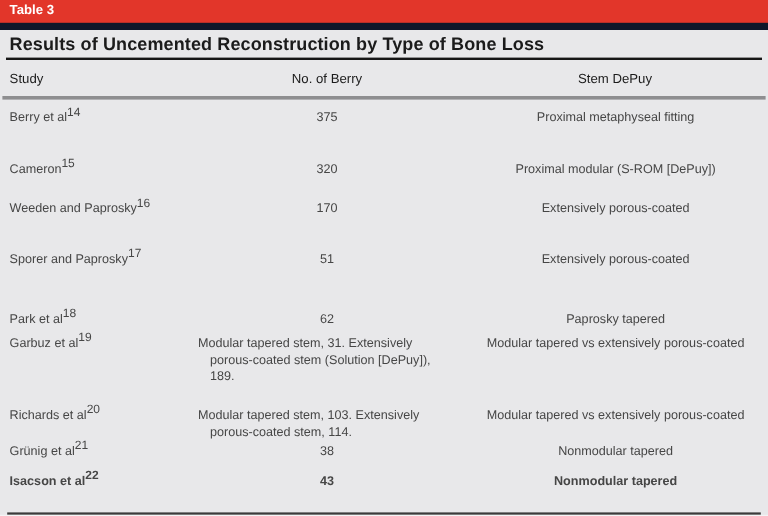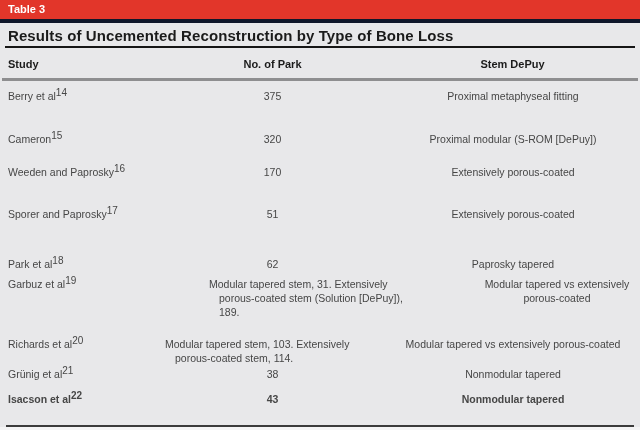--- a/index.html
+++ b/index.html
@@ -8,21 +8,21 @@
     width:640px;height:430px;
     background:#e8e8ea;
     font-family:"Liberation Sans","DejaVu Sans",sans-serif;
     overflow:hidden;
     box-sizing:border-box;
   }
   
   .redbar{
     height:19px;
     background:#e2362a;
-    border-bottom:4px solid #0f172a;
+    border-bottom:6px solid #0f172a;
     color:#ffffff;
     font-size:11px;
     font-weight:bold;
     line-height:19px;
     padding-left:8px;
   }
   
   .titlebar{
     padding:7px 8px 4px 8px;
     font-size:15px;
@@ -37,34 +37,34 @@
   .footer-strip{height:7px;background:#f4f4f5;}
   
   .grid{
     display:grid;
     grid-template-columns:160px 225px 1fr;
   }
   .header-row{
     padding:10px 0 8px 0;
     font-size:11px;
     line-height:12px;
-    font-weight:bold;
+    font-weight:normal;
     color:#1b1b1b;
   }
   .header-row .h-study{padding-left:8px;text-align:left;}
   .header-row .h-hips{text-align:center;}
   .header-row .h-stem{text-align:center;}
   .tbody{padding-top:8px;}
   .row{align-items:start;}
   .row:nth-child(1){height:43px;}
   .row:nth-child(2){height:33px;}
   .row:nth-child(3){height:42px;}
   .row:nth-child(4){height:50px;}
   .row:nth-child(5){height:20px;}
-  .row:nth-child(6){height:60px;gap:44px;}
+  .row:nth-child(6){height:60px;}
   .row:nth-child(7){height:30px;}
   .row:nth-child(8){height:25px;}
   .row:nth-child(9){height:30px;font-weight:bold;}
   .cell{
     font-size:10.5px;
     line-height:14px;
     color:#464646;
   }
   .cell.study{padding-left:8px;}
   .cell.hips{text-align:center;}
@@ -84,21 +84,21 @@
 
   <div class="redbar">
     <span>Table 3</span>
   </div>
 
   <div class="titlebar">Results of Uncemented Reconstruction by Type of Bone Loss</div>
   <div class="rule-black"></div>
 
   <div class="grid header-row">
     <div class="h-study">Study</div>
-    <div class="h-hips">No. of Park</div>
+    <div class="h-hips">No. of Berry</div>
     <div class="h-stem">Stem DePuy</div>
   </div>
   <div class="rule-gray"></div>
 
   <div class="tbody">
       <div class="grid row">
         <div class="cell study">Berry et al<sup>14</sup></div>
         <div class="cell hips">375</div>
         <div class="cell stem">Proximal metaphyseal fitting</div>
       </div>

